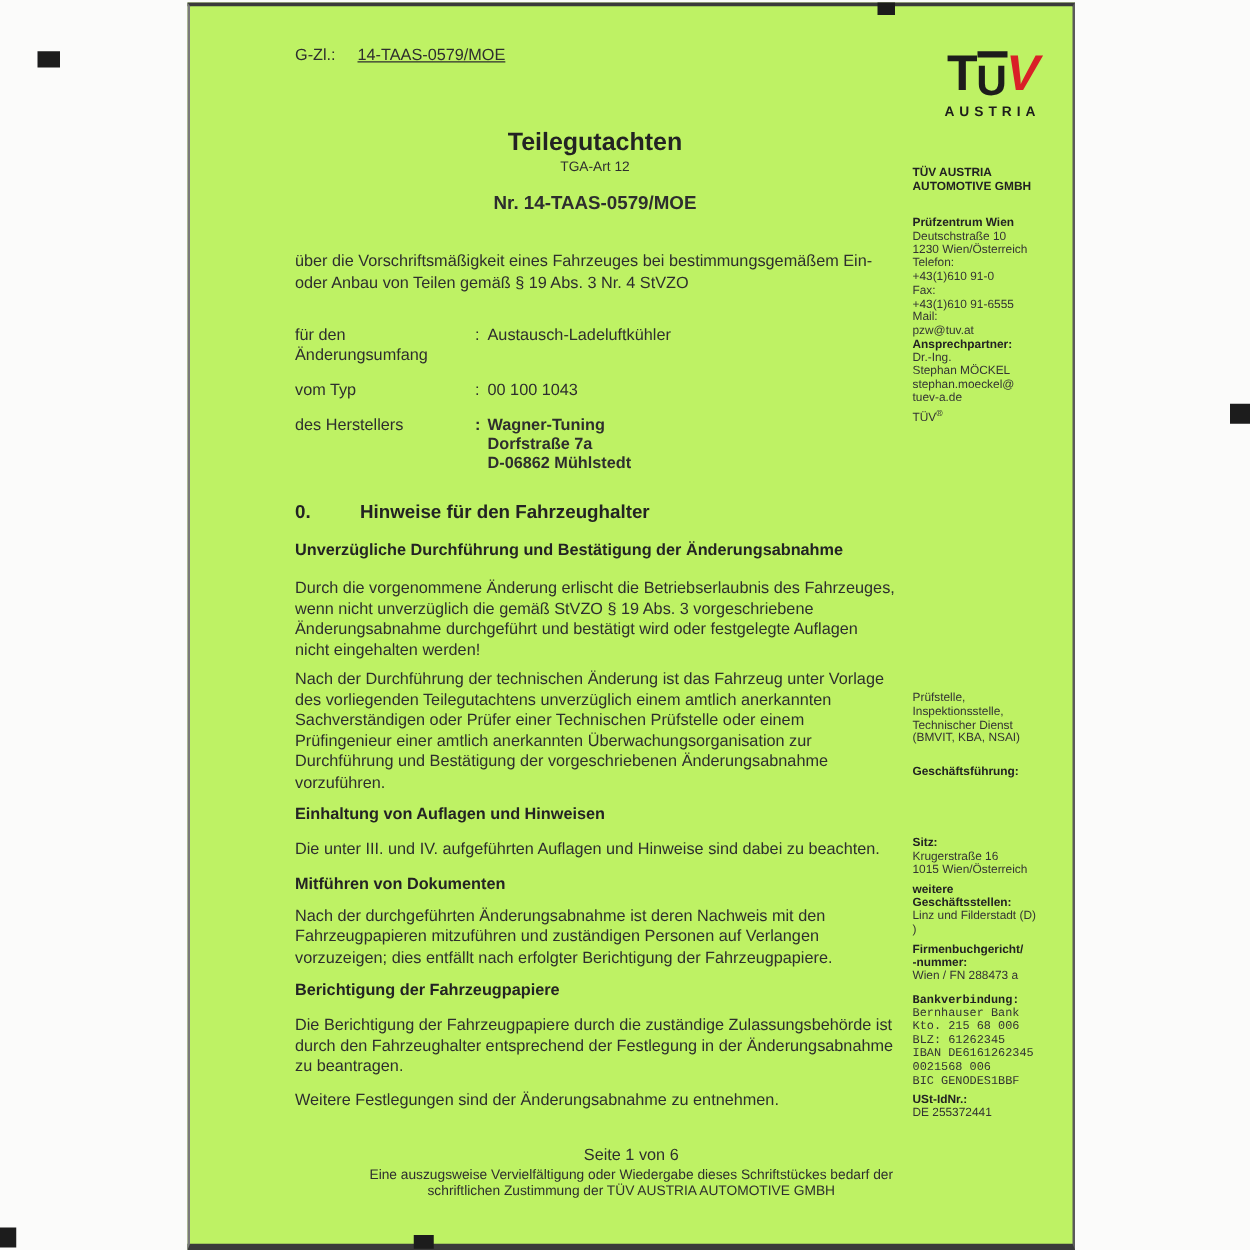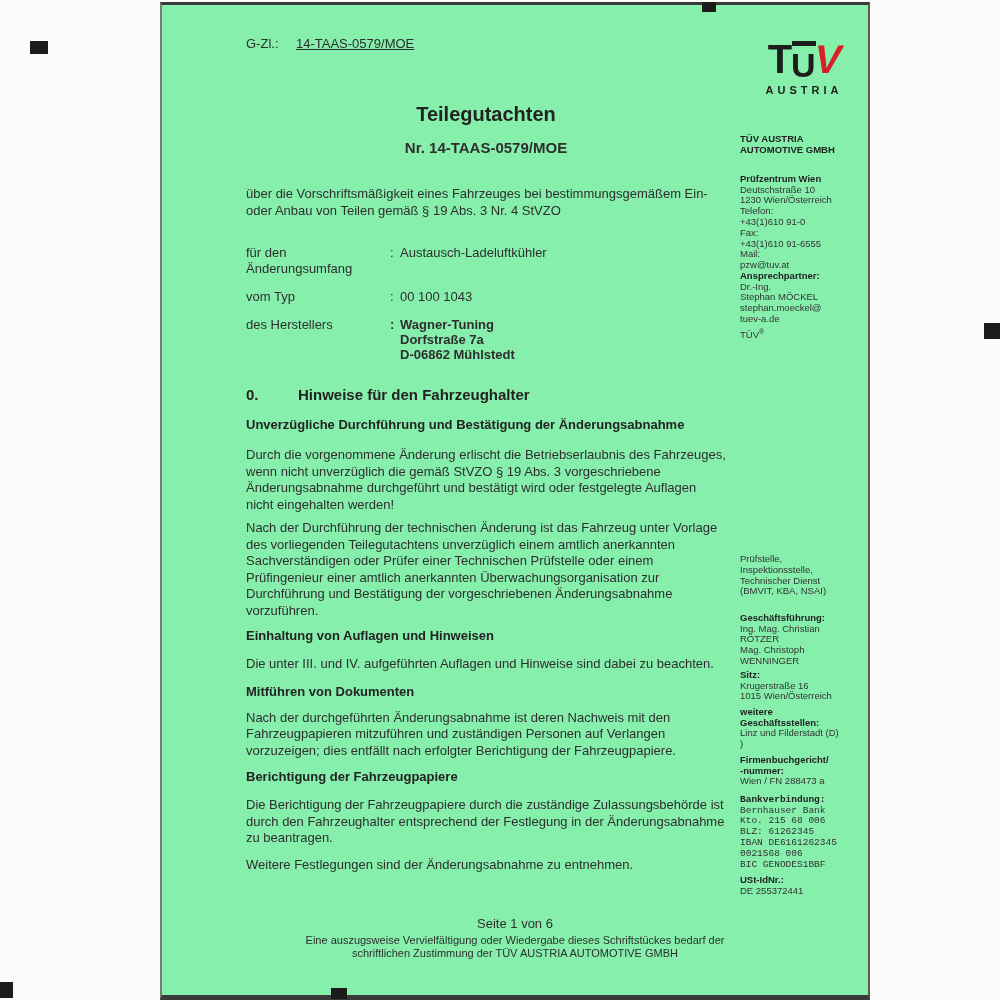--- a/index.html
+++ b/index.html
@@ -4,22 +4,22 @@
 <style>
   html,body{margin:0;padding:0;}
   body{
     width:1000px;height:1000px;position:relative;overflow:hidden;
     background:#fbfbfa;
     font-family:"Liberation Sans","DejaVu Sans",sans-serif;
     color:#2e2e2e;
     -webkit-font-smoothing:antialiased;
   }
   .page{
-    position:absolute;left:160px;top:2px;width:706px;height:990px;
-    background:#86efac;
+    position:absolute;left:150px;top:2px;width:706px;height:990px;
+    background:#bef264;
     border-top:3px solid #3a3a3a;
     border-bottom:5px solid #3a3a3a;
     border-left:2px solid #7a7a7a;
     border-right:2px solid #5a5a5a;
   }
   
   .artifact{position:absolute;background:#1c1c1c;}
   .a1{left:30px;top:41px;width:18px;height:13px;}
   .a2{left:702px;top:2px;width:14px;height:10px;}
   .a3{left:984px;top:323px;width:16px;height:16px;}
@@ -106,20 +106,21 @@
 
     <div class="ref-block">
       <div class="ref-row">
         <span class="ref-label">G-Zl.:</span>
         <span class="ref-value">14-TAAS-0579/MOE</span>
       </div>
     </div>
 
     <div class="title-block">
       <div class="doc-title">Teilegutachten</div>
+      <div class="doc-subtitle">TGA-Art 12</div>
       <div class="doc-number">Nr. 14-TAAS-0579/MOE</div>
     </div>
 
     <div class="intro">über die Vorschriftsmäßigkeit eines Fahrzeuges bei bestimmungsgemäßem Ein- oder Anbau von Teilen gemäß § 19 Abs. 3 Nr. 4 StVZO</div>
 
     <div class="spec">
       <div class="spec-row">
         <span class="spec-label">für den Änderungsumfang</span>
         <span class="spec-colon">:</span>
         <span class="spec-lines">Austausch-Ladeluftkühler</span>
@@ -194,24 +195,20 @@
       <span>TÜV</span><sup>®</sup>
     </div>
 
     <div class="sb sb-accred">Prüfstelle,
 Inspektionsstelle,
 Technischer Dienst
 (BMVIT, KBA, NSAI)</div>
 
     <div class="sb sb-mgmt">
       <span class="sb-title">Geschäftsführung:</span>
-      <div>Ing. Mag. Christian
-RÖTZER
-Mag. Christoph
-WENNINGER</div>
     </div>
 
     <div class="sb sb-seat">
       <span class="sb-title">Sitz:</span>
       <div>Krugerstraße 16
 1015 Wien/Österreich</div>
     </div>
 
     <div class="sb sb-offices">
       <span class="sb-title">weitere

